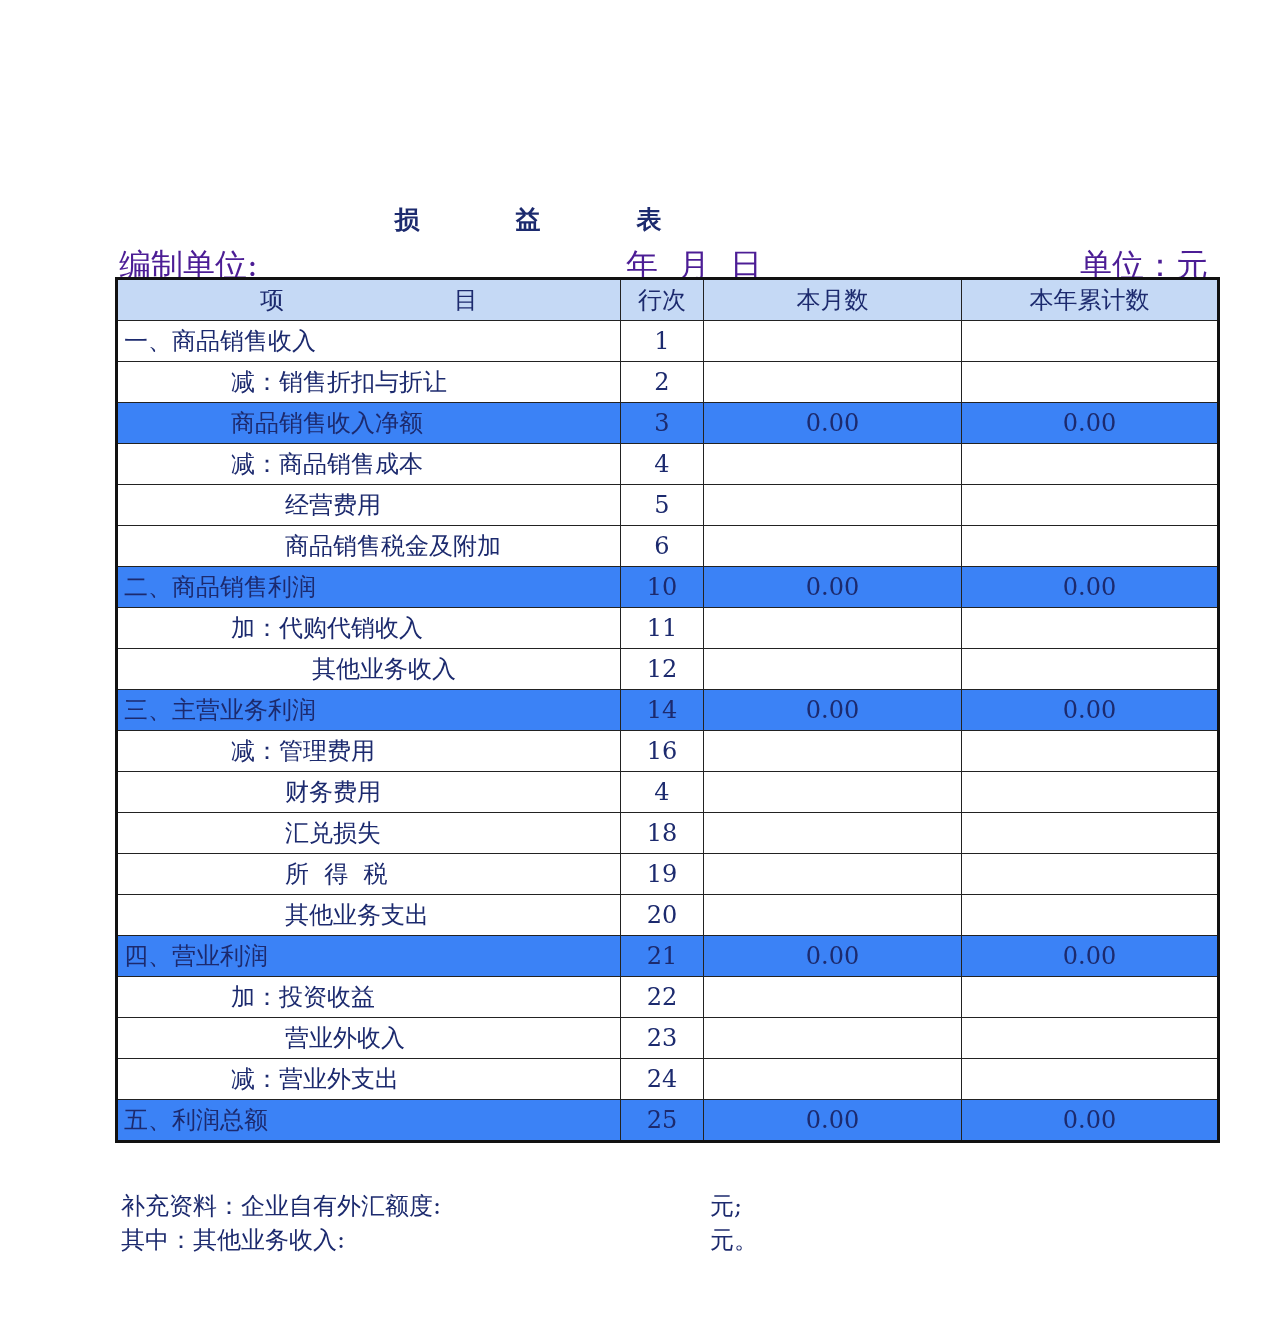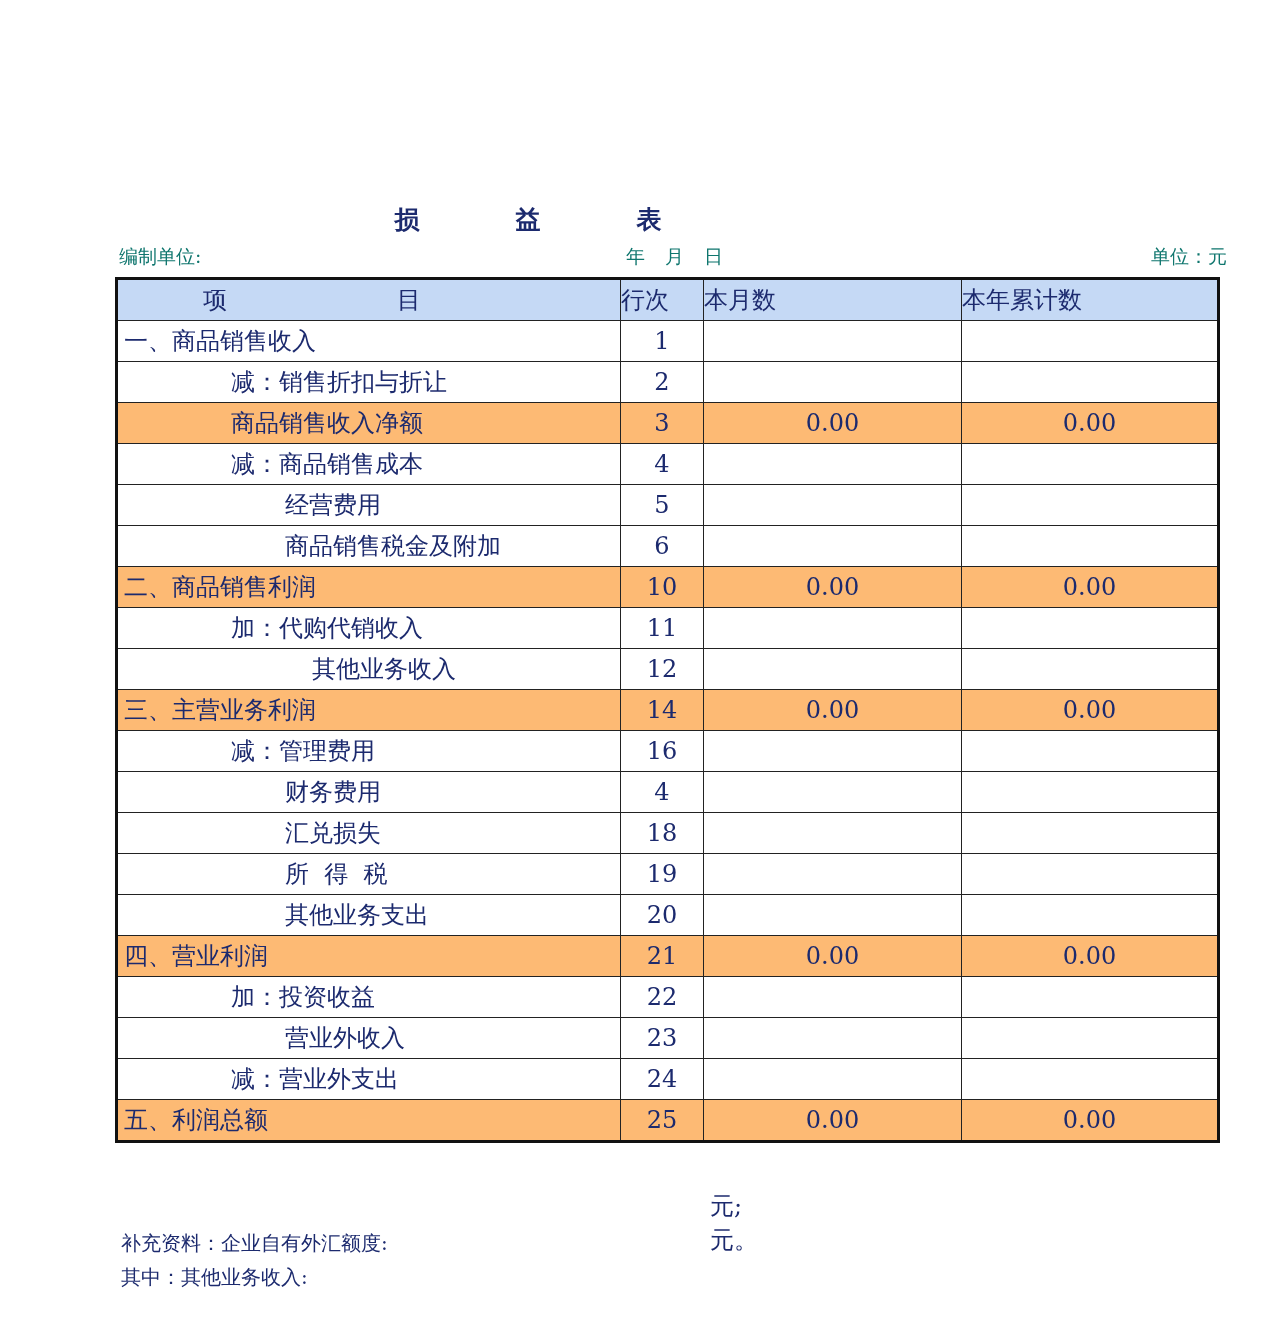--- a/index.html
+++ b/index.html
@@ -1,40 +1,40 @@
 <!DOCTYPE html>
 <html><head>
 <meta charset="utf-8">
 <style>
   html, body { margin:0; padding:0; background:#ffffff; }
   body { width:1280px; height:1318px; position:relative; overflow:hidden;
          font-family: "DejaVu Serif", "Liberation Serif", serif; color:#1c2a6e; }
   .title { position:absolute; top:203px; left:0; width:1056px; text-align:center;
            font-family:Liberation Mono, monospace; font-weight:bold; font-size:25px; color:#1c2a6e; }
   .title span { display:inline-block; margin:0 48px; }
-  .meta { position:absolute; top:244px; font-size:19px; color:#0f766e; }
+  .meta { position:absolute; top:244px; font-size:32px; color:#4c1d95; }
   .meta-unit-label { left:119px; }
   .meta-date { left:626px; }
   .meta-date span { margin-right:20px; }
-  .meta-currency { right:53px; }
+  .meta-currency { right:72px; }
   table.report { position:absolute; top:277px; left:115px; border-collapse:collapse;
                  border:3px solid #111; table-layout:fixed; }
   table.report td, table.report th { border:1.5px solid #222; height:40px; padding:0;
                  font-size:24px; font-weight:normal; color:#1c2a6e; white-space:pre; }
-  table.report th { background:#c5d9f5; text-align:left; }
-  tr.subtotal td { background:#fdba74; }
+  table.report th { background:#c5d9f5; text-align:center; }
+  tr.subtotal td { background:#3b82f6; }
   td.item { text-align:left; padding-left:6px; }
   td.rowno { text-align:center; }
   td.amount { text-align:center; padding-right:4px; }
   .indent-0 { padding-left:6px !important;margin-top:36px; }
   .indent-1 { padding-left:113px !important; }
   .indent-2 { padding-left:167px !important; }
   .indent-3 { padding-left:194px !important; }
   .hdr-item span { display:inline-block; margin:0 85px; }
-  .footnote { position:absolute; left:121px; font-size:20px; color:#1c2a6e;margin-top:40px; }
+  .footnote { position:absolute; left:121px; font-size:24px; color:#1c2a6e; }
   .footnote-unit { position:absolute; left:710px; font-size:24px; color:#1c2a6e; }
 </style>
 </head>
 <body>
 
 <div class="title">
   <span>损</span><span>益</span><span>表</span>
 </div>
 
 <div class="meta meta-unit-label">编制单位:</div>

